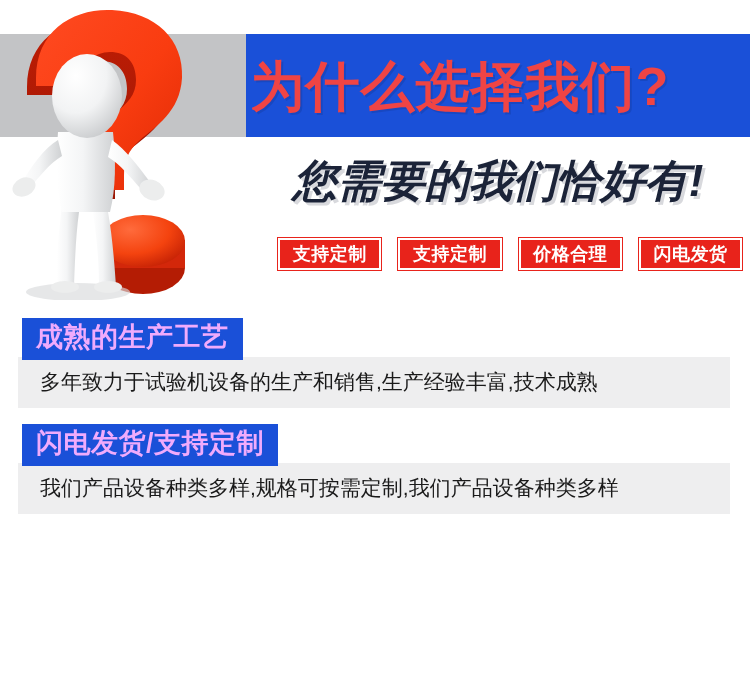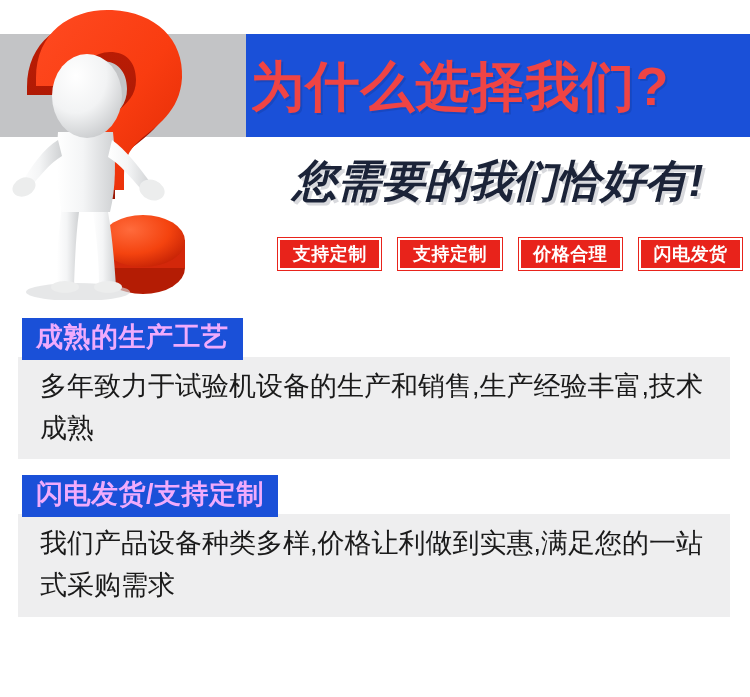--- a/index.html
+++ b/index.html
@@ -71,21 +71,21 @@
     font-size:27px; font-weight:bold;
     padding:5px 14px 7px 14px;
     letter-spacing:0.5px; white-space:nowrap;
     line-height:1.1;
     position:relative; z-index:2;
   }
   .sec-body {
     margin:0 20px 0 18px;
     background:#eeeeef;
     color:#1a1a1a;
-    font-size:27px;
+    font-size:21px;
     line-height:1.55;
     padding:9px 16px 10px 22px;
     margin-top:-3px;
   }
 </style>
 </head>
 <body>
 
 <div id="page">
 
@@ -203,18 +203,18 @@
 
   <div class="sections">
 
     <div class="section">
       <div class="sec-label">成熟的生产工艺</div>
       <div class="sec-body">多年致力于试验机设备的生产和销售,生产经验丰富,技术成熟</div>
     </div>
 
     <div class="section">
       <div class="sec-label">闪电发货/支持定制</div>
-      <div class="sec-body">我们产品设备种类多样,价格让利做到实惠,满足您的一站式采购需求</div>
+      <div class="sec-body">我们产品设备种类多样,规格可按需定制,我们产品设备种类多样</div>
     </div>
 
 
   </div>
 </div>
 
 </body></html>

